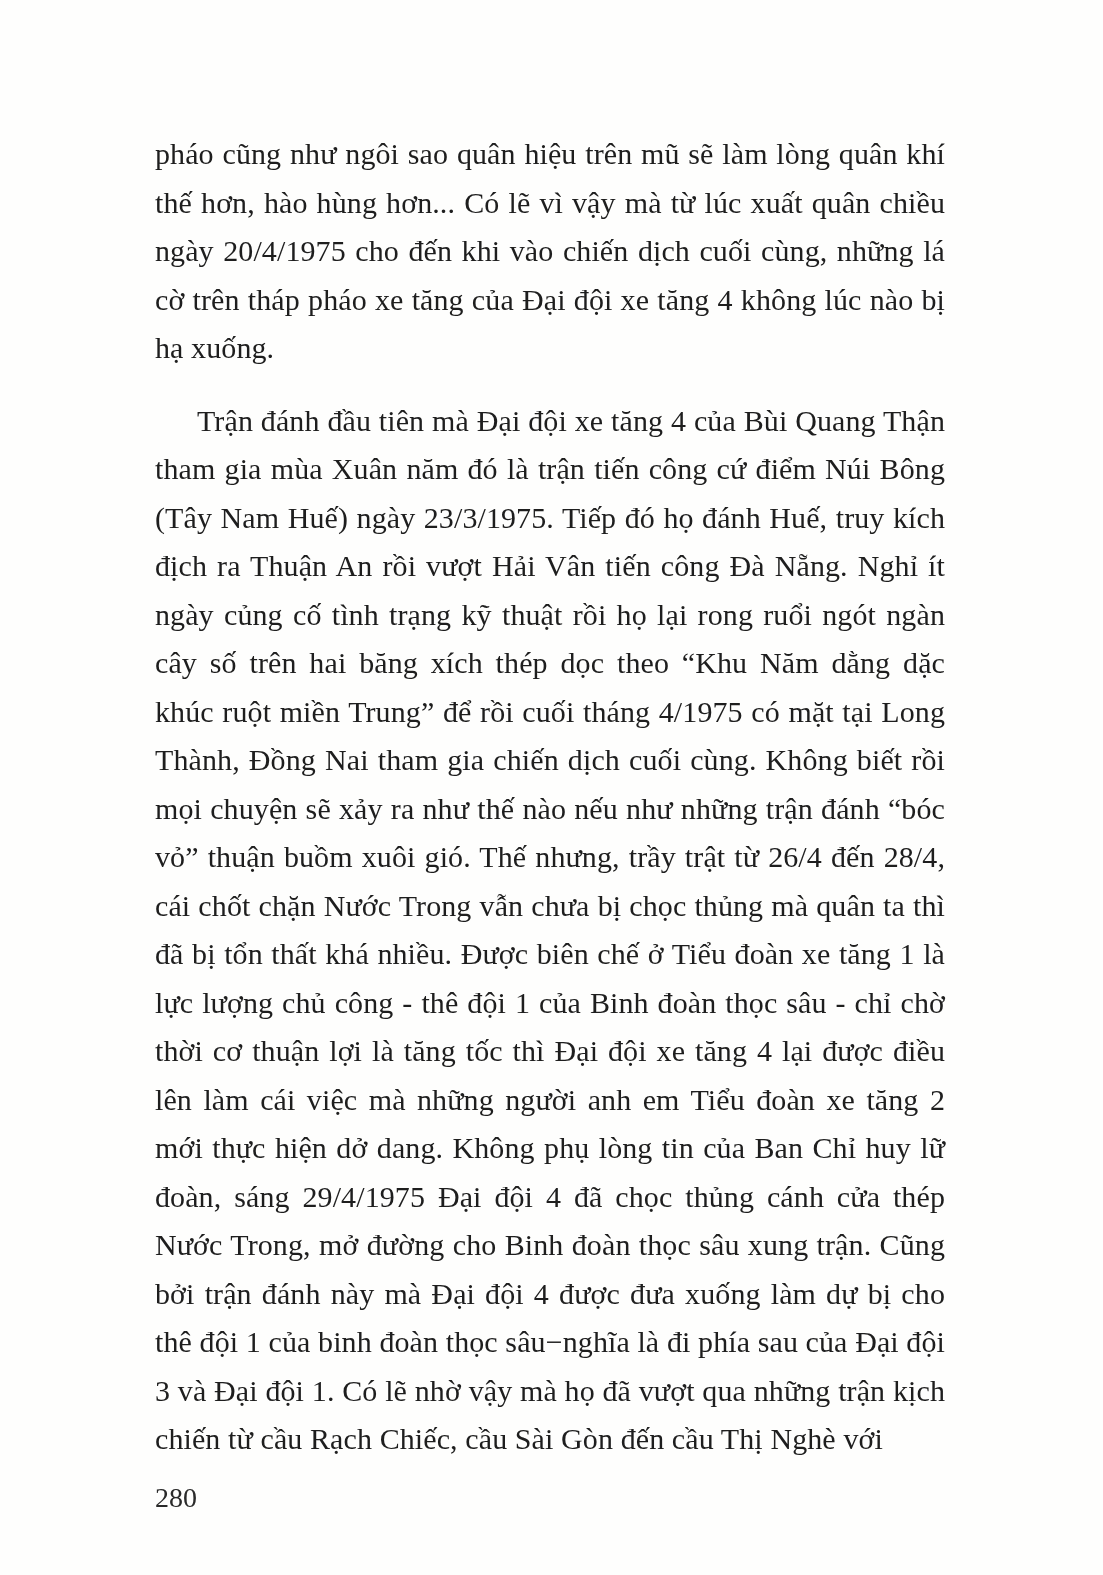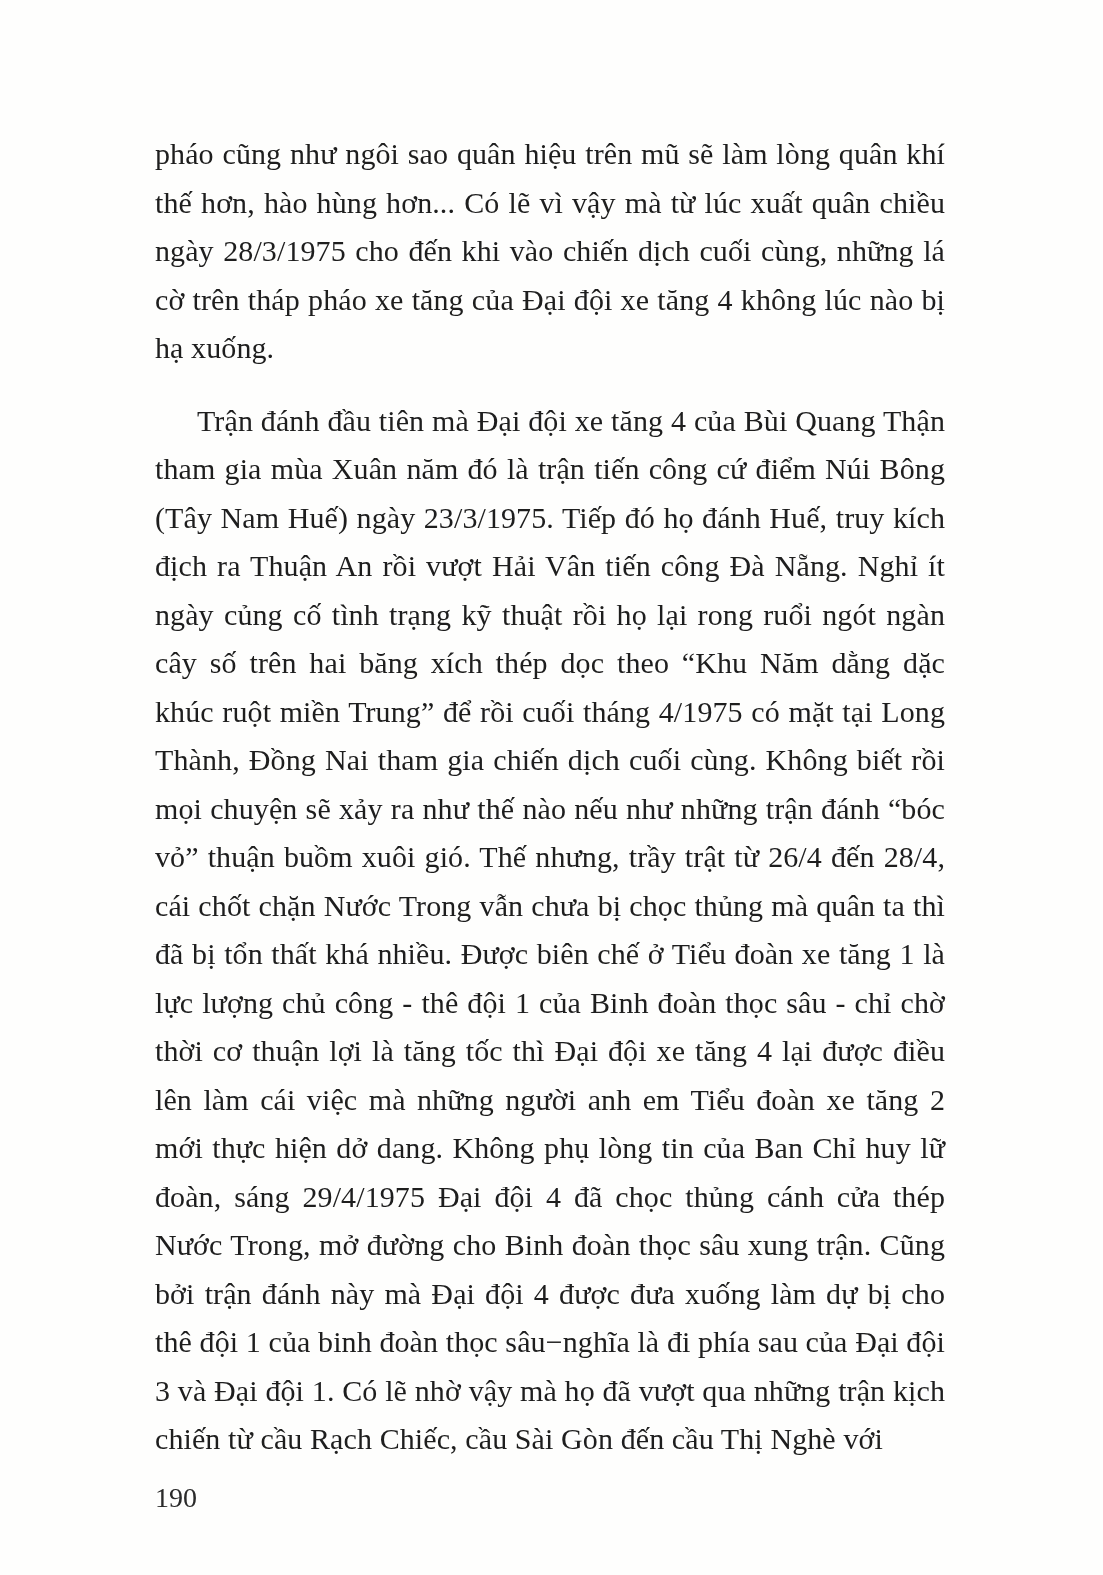--- a/index.html
+++ b/index.html
@@ -40,17 +40,17 @@
     top: 1482px;
     font-size: 28px;
     color: #2a2a2a;
   }
 </style>
 </head>
 <body>
 
 <div class="page">
   <div class="text-block">
-    <p>pháo cũng như ngôi sao quân hiệu trên mũ sẽ làm lòng quân khí thế hơn, hào hùng hơn... Có lẽ vì vậy mà từ lúc xuất quân chiều ngày 28/3/1975 cho đến khi vào chiến dịch cuối cùng, những lá cờ trên tháp pháo xe tăng của Đại đội xe tăng 4 không lúc nào bị hạ xuống.</p>
+    <p>pháo cũng như ngôi sao quân hiệu trên mũ sẽ làm lòng quân khí thế hơn, hào hùng hơn... Có lẽ vì vậy mà từ lúc xuất quân chiều ngày 20/4/1975 cho đến khi vào chiến dịch cuối cùng, những lá cờ trên tháp pháo xe tăng của Đại đội xe tăng 4 không lúc nào bị hạ xuống.</p>
     <p class="indent">Trận đánh đầu tiên mà Đại đội xe tăng 4 của Bùi Quang Thận tham gia mùa Xuân năm đó là trận tiến công cứ điểm Núi Bông (Tây Nam Huế) ngày 23/3/1975. Tiếp đó họ đánh Huế, truy kích địch ra Thuận An rồi vượt Hải Vân tiến công Đà Nẵng. Nghỉ ít ngày củng cố tình trạng kỹ thuật rồi họ lại rong ruổi ngót ngàn cây số trên hai băng xích thép dọc theo “Khu Năm dằng dặc khúc ruột miền Trung” để rồi cuối tháng 4/1975 có mặt tại Long Thành, Đồng Nai tham gia chiến dịch cuối cùng. Không biết rồi mọi chuyện sẽ xảy ra như thế nào nếu như những trận đánh “bóc vỏ” thuận buồm xuôi gió. Thế nhưng, trầy trật từ 26/4 đến 28/4, cái chốt chặn Nước Trong vẫn chưa bị chọc thủng mà quân ta thì đã bị tổn thất khá nhiều. Được biên chế ở Tiểu đoàn xe tăng 1 là lực lượng chủ công - thê đội 1 của Binh đoàn thọc sâu - chỉ chờ thời cơ thuận lợi là tăng tốc thì Đại đội xe tăng 4 lại được điều lên làm cái việc mà những người anh em Tiểu đoàn xe tăng 2 mới thực hiện dở dang. Không phụ lòng tin của Ban Chỉ huy lữ đoàn, sáng 29/4/1975 Đại đội 4 đã chọc thủng cánh cửa thép Nước Trong, mở đường cho Binh đoàn thọc sâu xung trận. Cũng bởi trận đánh này mà Đại đội 4 được đưa xuống làm dự bị cho thê đội 1 của  binh đoàn thọc sâu−nghĩa là đi phía sau của Đại đội 3 và Đại đội 1. Có lẽ nhờ vậy mà họ đã vượt qua những trận kịch chiến từ cầu Rạch Chiếc, cầu Sài Gòn đến cầu Thị Nghè với</p>
   </div>
-  <div class="page-number">190</div>
+  <div class="page-number">280</div>
 </div>
 
 </body></html>

